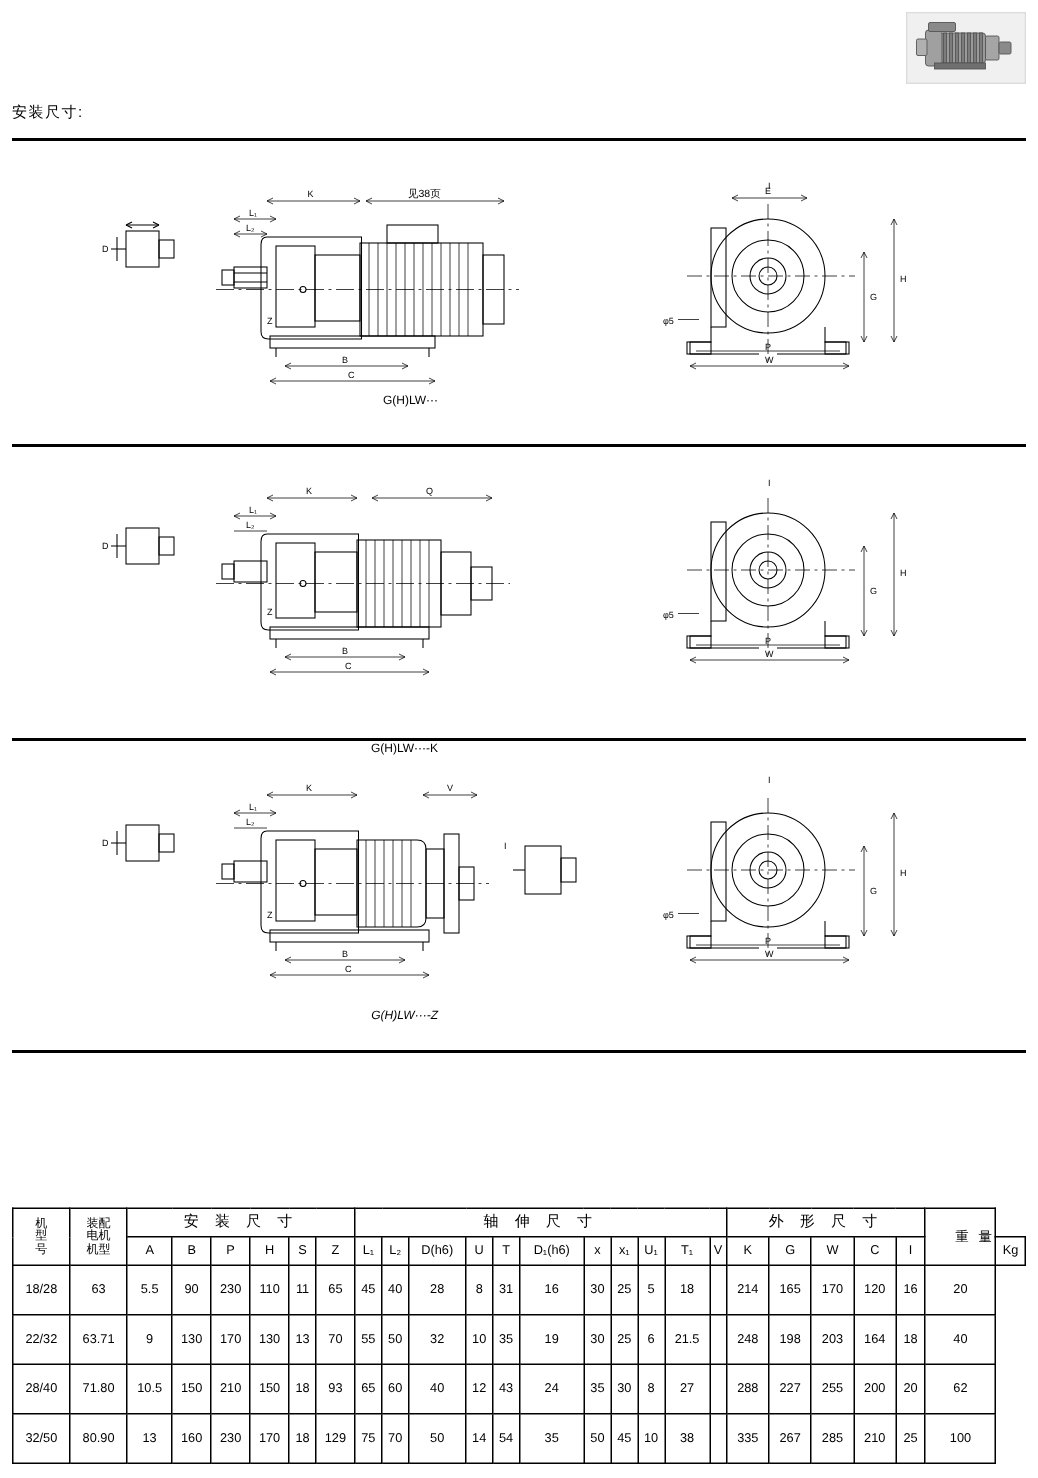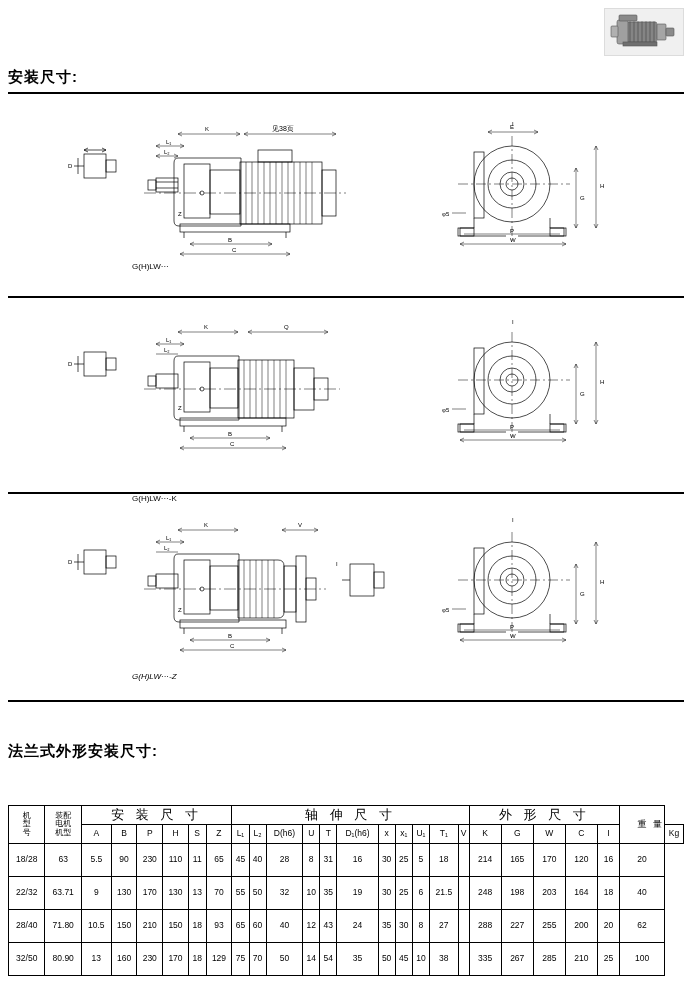--- a/index.html
+++ b/index.html
@@ -16,46 +16,46 @@
   
   .motor-photo{
     position:absolute;left:604px;top:8px;width:78px;height:46px;
     background:linear-gradient(#f4f4f4,#e3e3e3);
     border:1px solid #dcdcdc;
     overflow:hidden;
   }
 
   
   .heading{
-    font-size:15px;font-weight:bold;letter-spacing:1px;
+    font-size:10px;font-weight:normal;letter-spacing:1px;
     position:absolute;
   }
   .rule{position:absolute;background:#000;height:2px;}
 
   
   .diagram{position:absolute;}
   .caption{
-    position:absolute;font-size:8px;text-align:left;width:160px;
+    position:absolute;font-size:8px;text-align:right;width:160px;
   }
 
   svg{display:block;}
 
   
   .tbl-wrap{position:absolute;left:8px;top:805px;width:676px;}
   table{border-collapse:collapse;width:676px;font-size:8.5px;}
   table th, table td{
     border:1px solid #000;
     text-align:center;
     vertical-align:middle;
     padding:1px 0;
     font-weight:normal;
     line-height:1.15;
   }
   thead th{height:16px;}
-  .grp{font-size:13px;letter-spacing:4px;margin-top:40px;}
+  .grp{font-size:10px;letter-spacing:4px;margin-top:40px;}
   .grp2{font-size:9px;letter-spacing:2px;text-align:right;}
   tbody td{height:30px;}
   .vert{font-size:8px;line-height:1.05;}
 </style>
 </head>
 <body>
 
 <div class="page">
 
   <div class="motor-photo">
@@ -422,21 +422,20 @@
           <line x1="392" y1="101" x2="406" y2="101"></line>
 
           <text x="452" y="14" stroke="none" fill="#000">I</text>
         </g>
       </g>
     </svg>
   </div>
   <div class="caption" style="left: 132px; top: 672px; font-style: italic;">G(H)LW···-Z</div>
   <div class="rule" style="left:8px;top:700px;width:676px;"></div>
 
-  <div class="heading" style="left:8px;top:742px;">法兰式外形安装尺寸:</div>
 
   <div class="tbl-wrap">
     <table>
       <thead>
         <tr>
           <th rowspan="2" class="vert">机<br>型<br>号</th>
           <th rowspan="2" class="vert">装配<br>电机<br>机型</th>
           <th colspan="6" class="grp">安 装 尺 寸</th>
           <th colspan="11" class="grp">轴 伸 尺 寸</th>
           <th colspan="5" class="grp">外 形 尺 寸</th>

